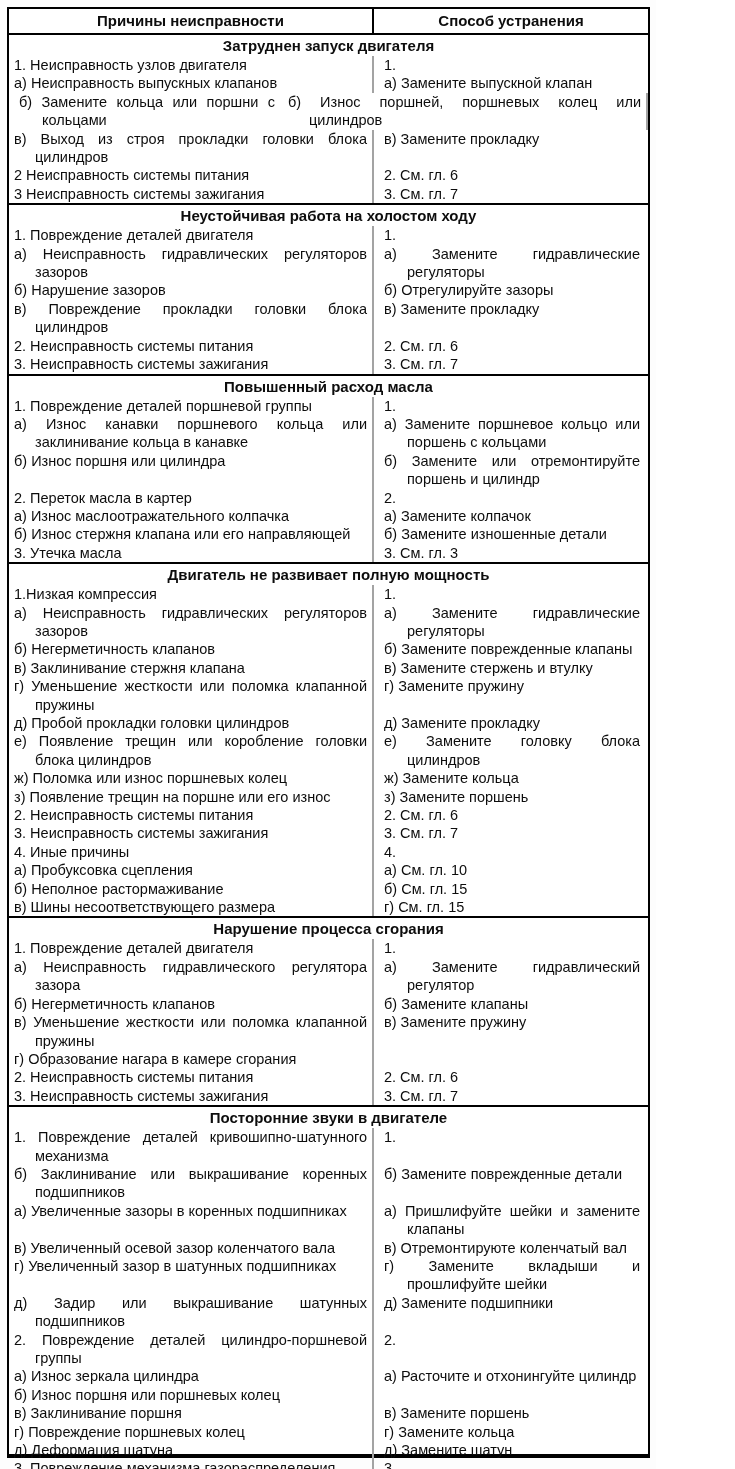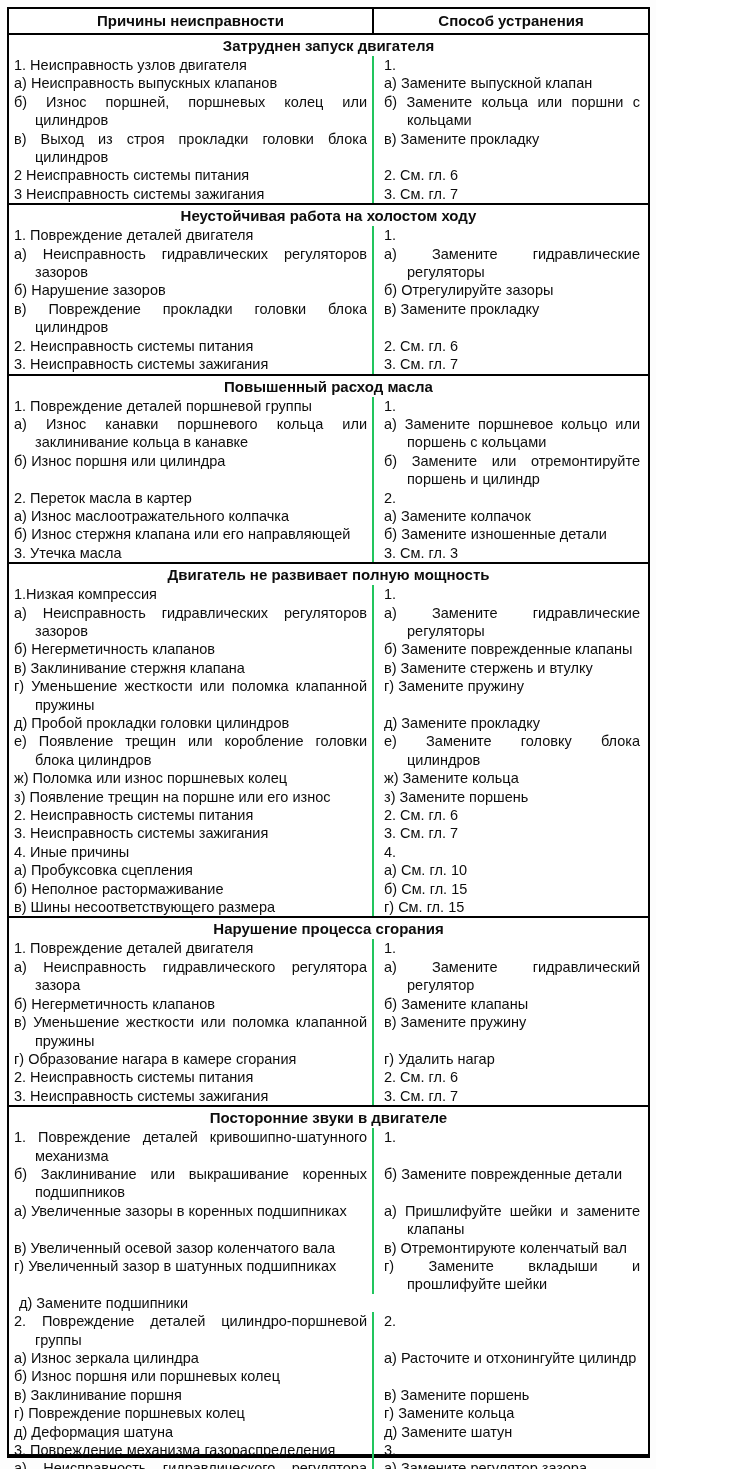--- a/index.html
+++ b/index.html
@@ -26,21 +26,21 @@
   .section{display:flex;flex-direction:column;align-items:center;}
   .section + .section{border-top:2px solid #000;}
   .section-title{
     font-weight:bold;font-size:15px;line-height:18px;
     text-align:center;padding:2px 2px 1px;
   }
   .rows{display:flex;flex-direction:column;}
   .row{display:flex;}
   .cell{box-sizing:border-box;font-size:14.5px;line-height:18.4px;}
   .cell-cause{
-    width:365px;border-right:2px solid #22c55e;
+    width:365px;border-right:2px solid #a3a3a3;
     padding:0 5px 0 26px;text-indent:-21px;text-align:justify;
   }
   .cell-remedy{
     flex:1;padding:0 8px 0 33px;text-indent:-23px;text-align:justify;
   }
   .section:last-child{flex:1;}
   .section:last-child .rows{flex:1;display:flex;flex-direction:column;}
   .section:last-child .rows .row:last-child{flex:1;}
 </style>
 </head>
@@ -60,22 +60,22 @@
     <div class="cell cell-cause">1. Неисправность узлов двигателя</div>
     <div class="cell cell-remedy">1.</div>
   </div>
 
   <div class="row">
     <div class="cell cell-cause">а) Неисправность выпускных клапанов</div>
     <div class="cell cell-remedy">а) Замените выпускной клапан</div>
   </div>
 
   <div class="row">
+    <div class="cell cell-remedy">б) Замените кольца или поршни с кольцами</div>
     <div class="cell cell-cause">б) Износ поршней, поршневых колец или цилиндров</div>
-    <div class="cell cell-remedy">б) Замените кольца или поршни с кольцами</div>
   </div>
 
   <div class="row">
     <div class="cell cell-cause">в) Выход из строя прокладки головки блока цилиндров</div>
     <div class="cell cell-remedy">в) Замените прокладку</div>
   </div>
 
   <div class="row">
     <div class="cell cell-cause">2 Неисправность системы питания</div>
     <div class="cell cell-remedy">2. См. гл. 6</div>
@@ -261,21 +261,20 @@
     <div class="cell cell-remedy">б) Замените клапаны</div>
   </div>
 
   <div class="row">
     <div class="cell cell-cause">в) Уменьшение жесткости или поломка клапанной пружины</div>
     <div class="cell cell-remedy">в) Замените пружину</div>
   </div>
 
   <div class="row">
     <div class="cell cell-cause">г) Образование нагара в камере сгорания</div>
-    <div class="cell cell-remedy">г) Удалить нагар</div>
   </div>
 
   <div class="row">
     <div class="cell cell-cause">2. Неисправность системы питания</div>
     <div class="cell cell-remedy">2. См. гл. 6</div>
   </div>
 
   <div class="row">
     <div class="cell cell-cause">3. Неисправность системы зажигания</div>
     <div class="cell cell-remedy">3. См. гл. 7</div>
@@ -305,20 +304,21 @@
     <div class="cell cell-cause">в) Увеличенный осевой зазор коленчатого вала</div>
     <div class="cell cell-remedy">в) Отремонтируюте коленчатый вал</div>
   </div>
 
   <div class="row">
     <div class="cell cell-cause">г) Увеличенный зазор в шатунных подшипниках</div>
     <div class="cell cell-remedy">г) Замените вкладыши и прошлифуйте шейки</div>
   </div>
 
   <div class="row">
+    <div class="cell cell-cause">д) Задир или выкрашивание шатунных подшипников</div>
     <div class="cell cell-remedy">д) Замените подшипники</div>
   </div>
 
   <div class="row">
     <div class="cell cell-cause">2. Повреждение деталей цилиндро-поршневой группы</div>
     <div class="cell cell-remedy">2.</div>
   </div>
 
   <div class="row">
     <div class="cell cell-cause">а) Износ зеркала цилиндра</div>

